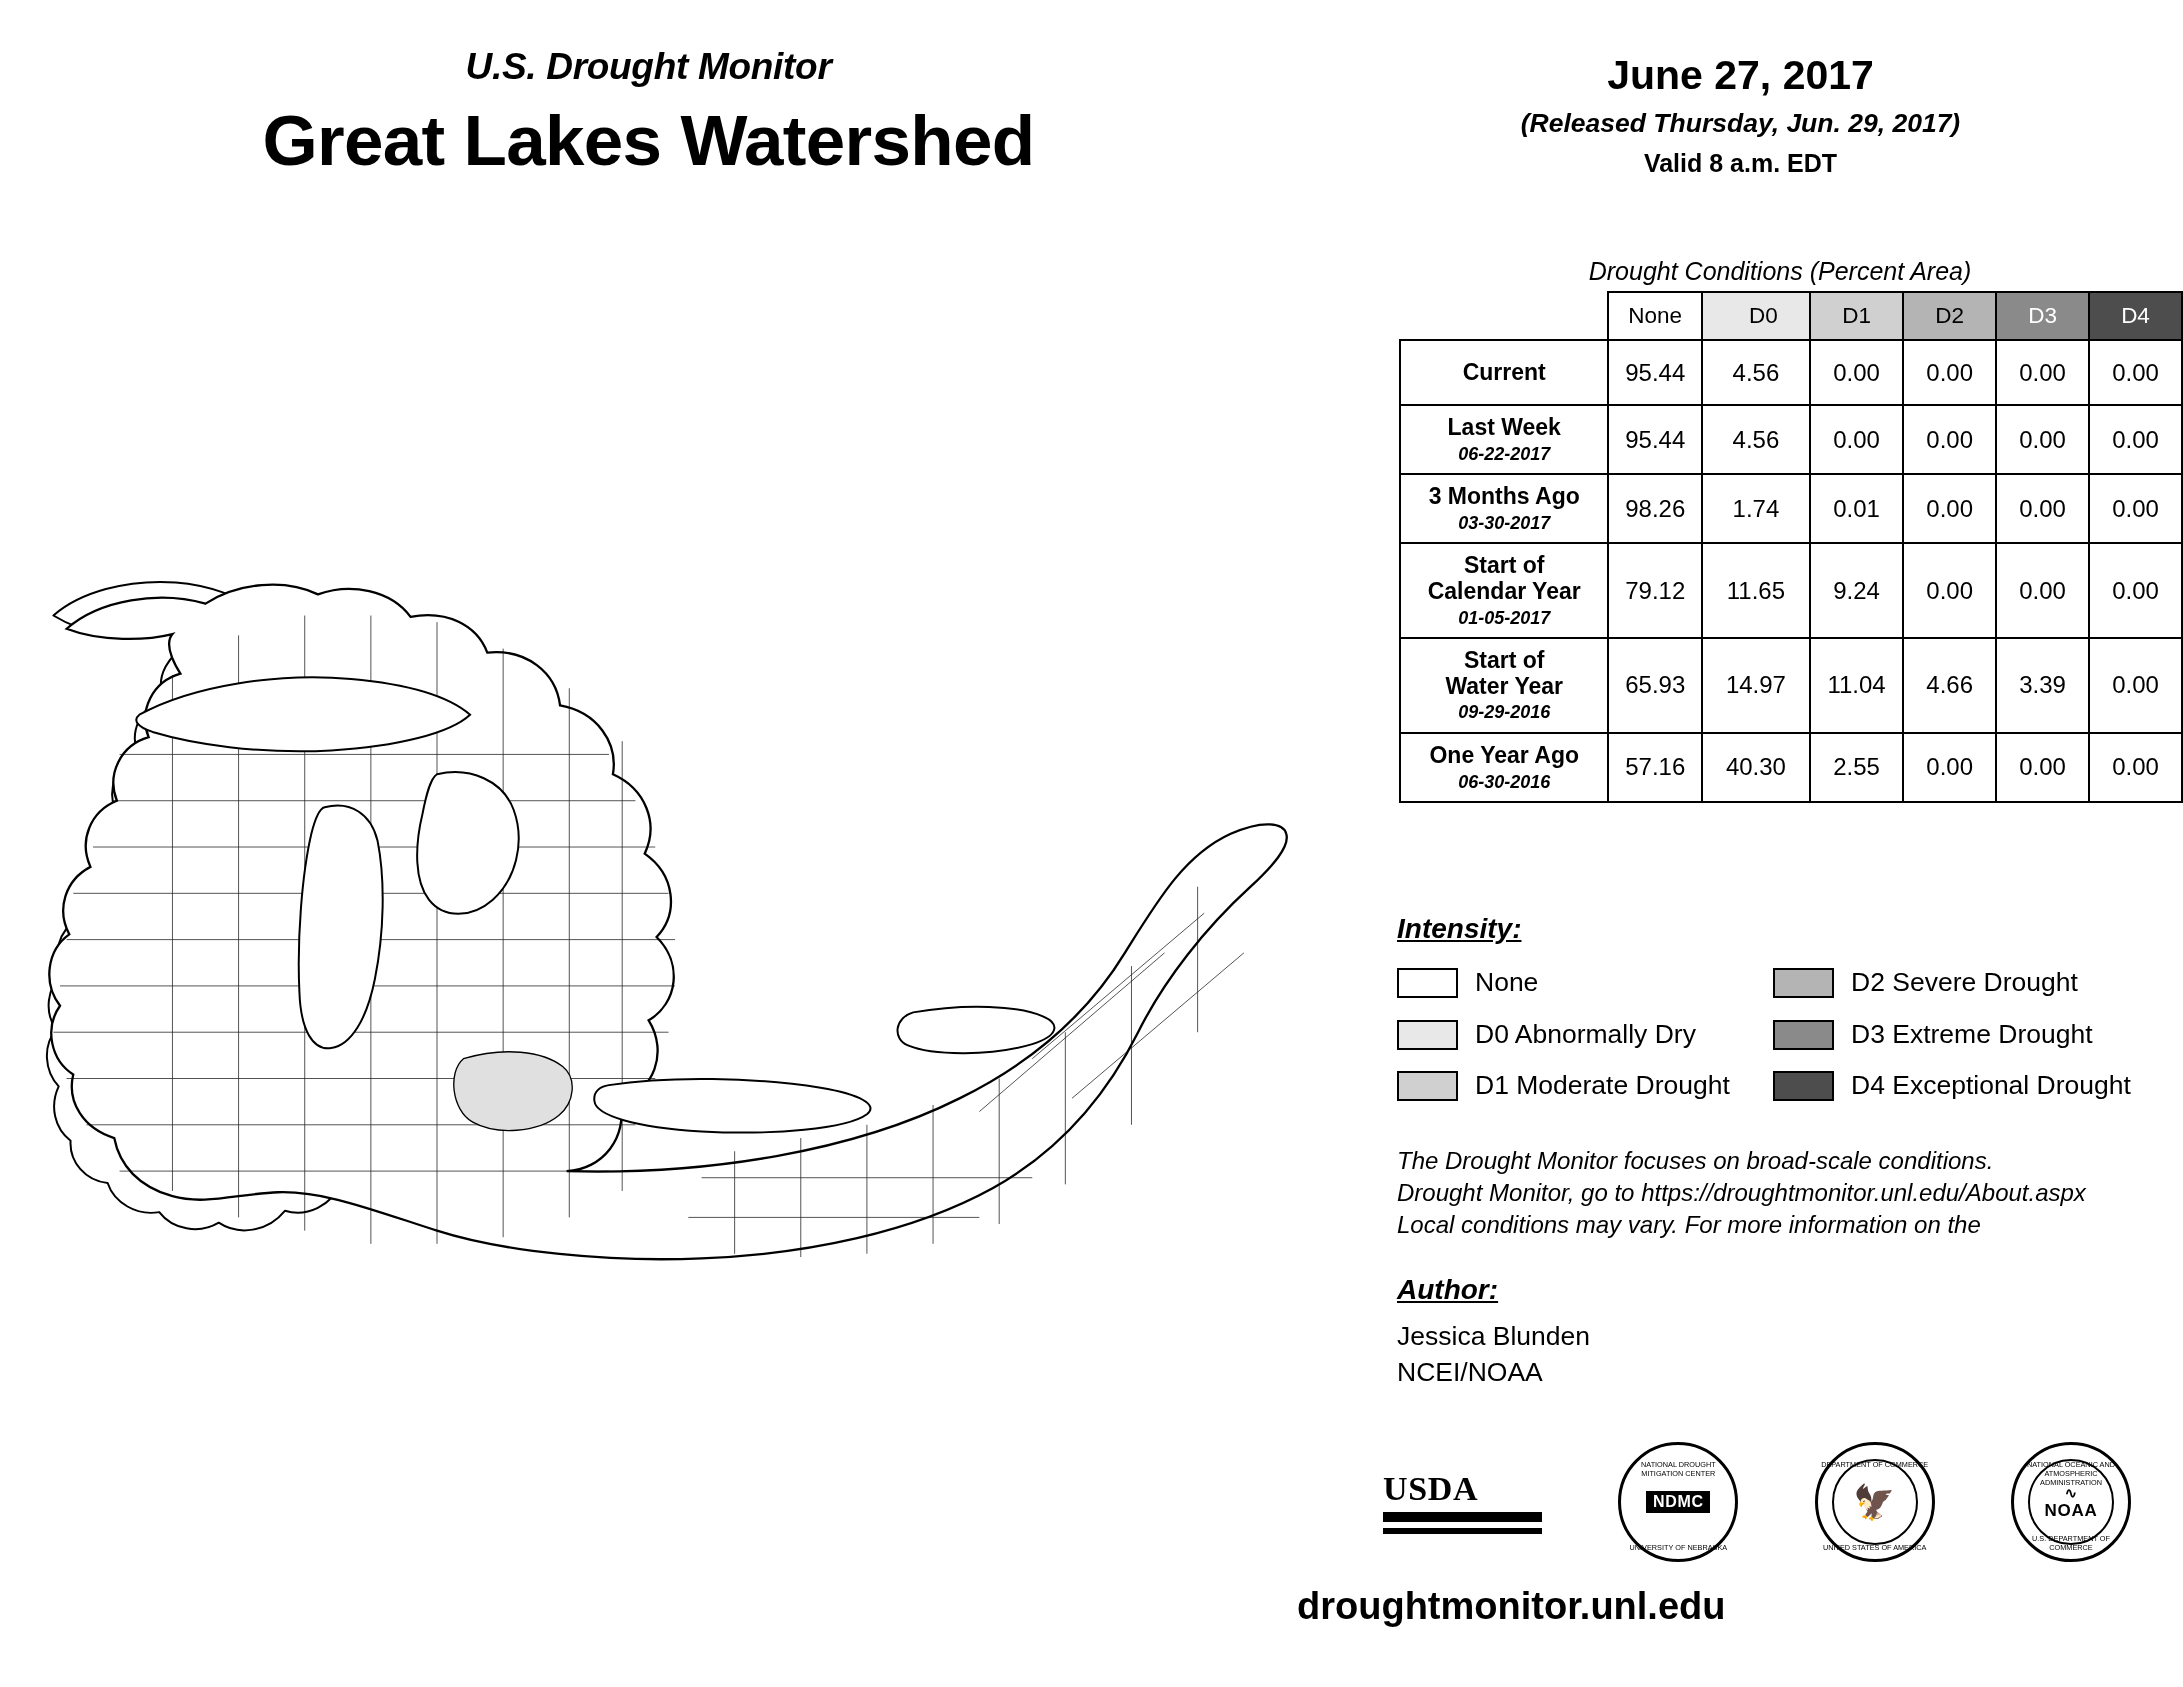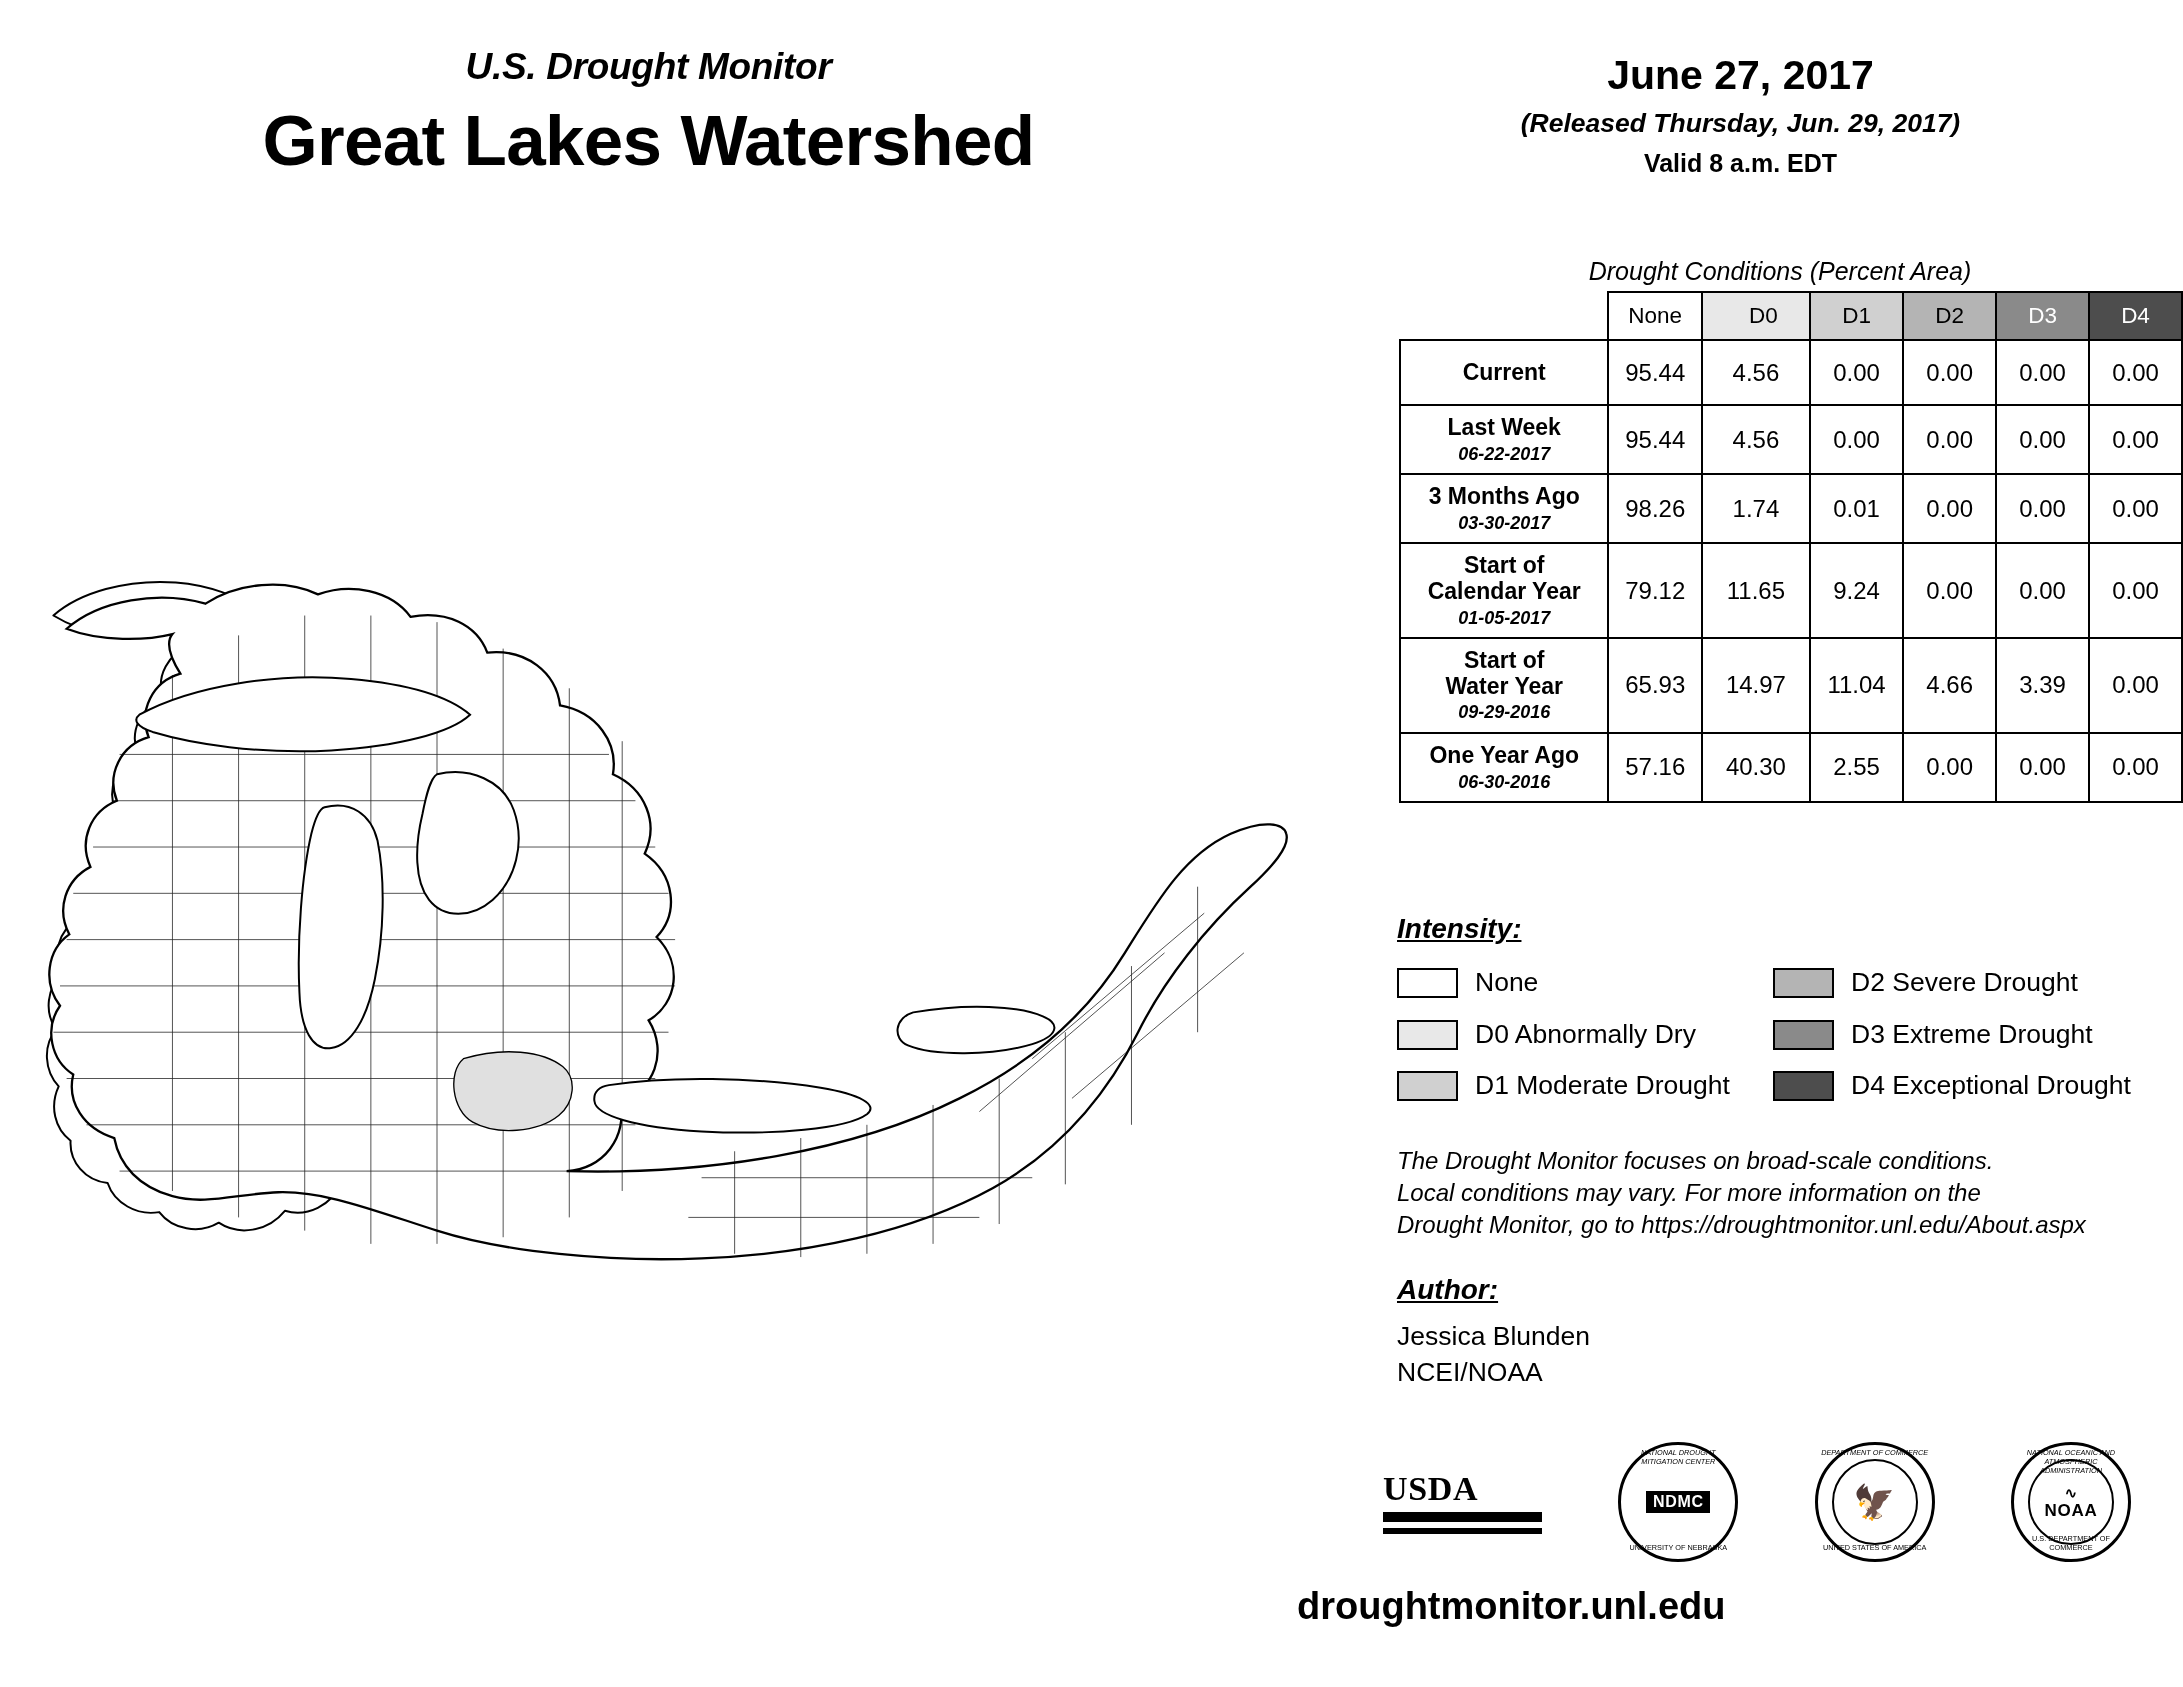--- a/index.html
+++ b/index.html
@@ -235,21 +235,21 @@
     font-size: 17px;
     font-weight: bold;
     letter-spacing: 0.7px;
   }
   .seal-ring-text {
     position: absolute;
     font-size: 7.3px;
     width: 100%;
     text-align: center;
   }
-  .seal-ring-top { top: 3px; font-style: italic; }
+  .seal-ring-top { top: 15px; }
   .seal-ring-bot { bottom: 6.6px; }
   .ndmc-band {
     background: #000;
     color: #fff;
     font-size: 16px;
     font-weight: bold;
     padding: 2px 6.6px;
     letter-spacing: 0.7px;
   }
   .doc-eagle {
@@ -407,22 +407,22 @@
   <span class="legend-swatch" style="background:#8a8a8a;"></span>
   <span class="legend-label">D3 Extreme Drought</span>
 </div>
 <div class="legend-item" style="left:1773px; top:1070px;">
   <span class="legend-swatch" style="background:#4d4d4d;"></span>
   <span class="legend-label">D4 Exceptional Drought</span>
 </div>
 
 <div id="disclaimer">
   <div>The Drought Monitor focuses on broad-scale conditions.</div>
+  <div>Drought Monitor, go to https://droughtmonitor.unl.edu/About.aspx</div>
   <div>Local conditions may vary. For more information on the</div>
-  <div>Drought Monitor, go to https://droughtmonitor.unl.edu/About.aspx</div>
 </div>
 
 <div id="author-head">Author:</div>
 <div id="author-lines">
   <div>Jessica Blunden</div>
   <div>NCEI/NOAA</div>
 </div>
 
 <div id="logos">
 

